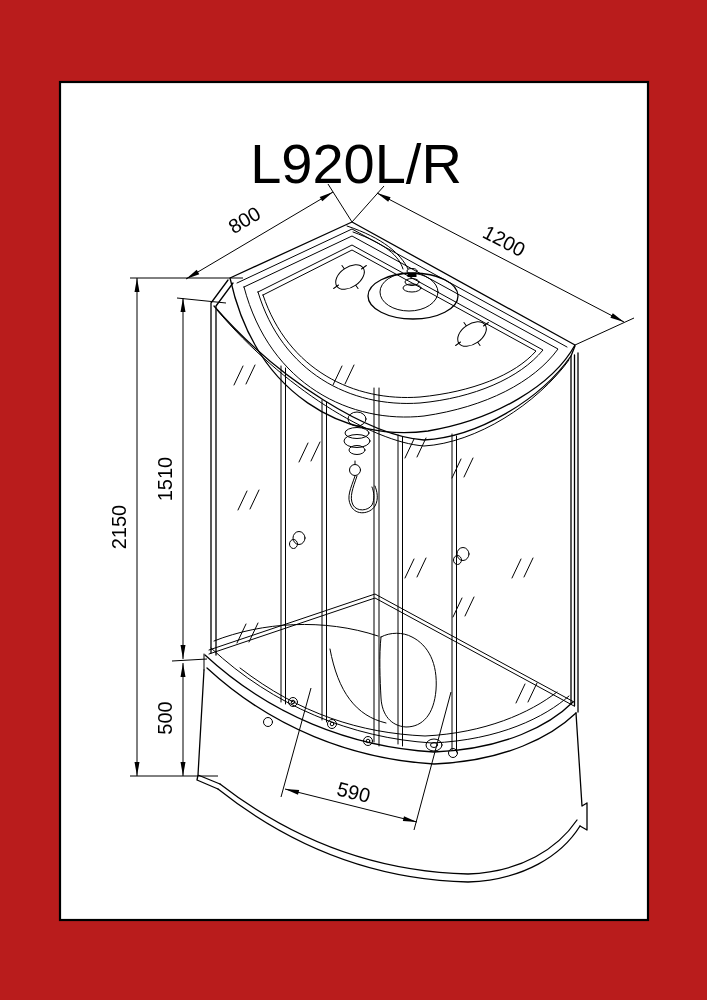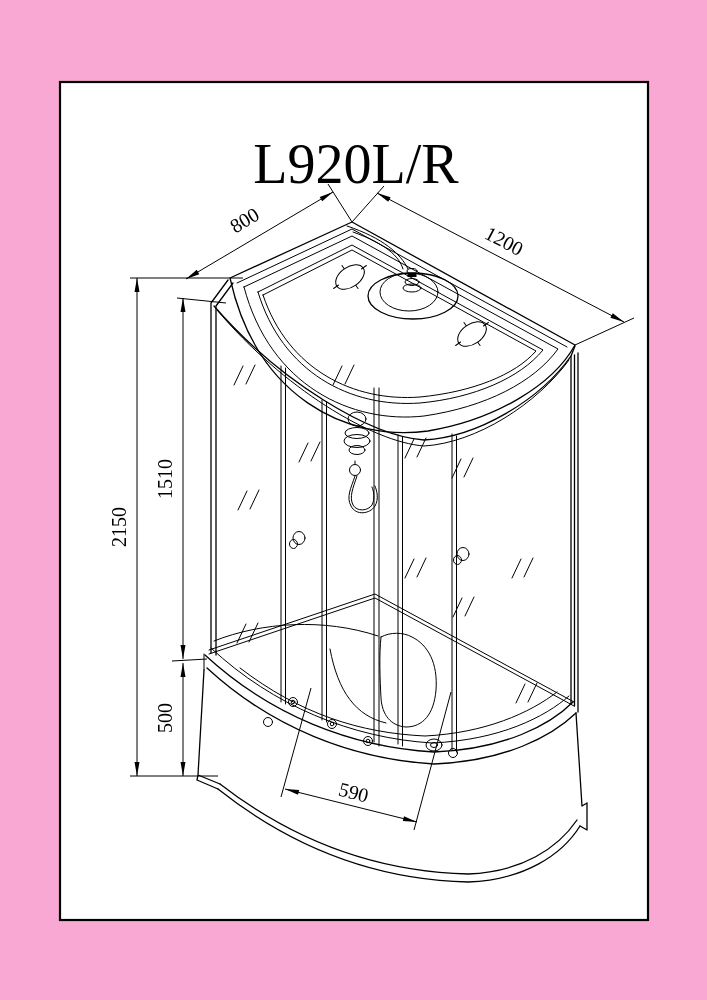--- a/index.html
+++ b/index.html
@@ -1,17 +1,17 @@
 <!DOCTYPE html>
 <html><head>
 <meta charset="utf-8">
 <style>
   html,body{margin:0;padding:0;background:#fff;}
-  .page{position:relative;width:707px;height:1000px;background:#f9a8d4;overflow:hidden;
-        font-family:Liberation Serif, serif;}
+  .page{position:relative;width:707px;height:1000px;background:#b91c1c;overflow:hidden;
+        font-family:Liberation Sans, sans-serif;}
   svg{position:absolute;left:0;top:0;}
   .ln{stroke:#000;fill:none;stroke-width:1.3;stroke-linecap:round;stroke-linejoin:round;}
   .thin{stroke-width:1;}
   .dim{stroke:#000;fill:none;stroke-width:1;}
   .arr{fill:#000;stroke:none;}
   .dimtext{font-size:20px;fill:#000;text-anchor:middle;}
   .titletext{font-size:56px;fill:#000;text-anchor:middle;}
 </style>
 </head>
 <body>

